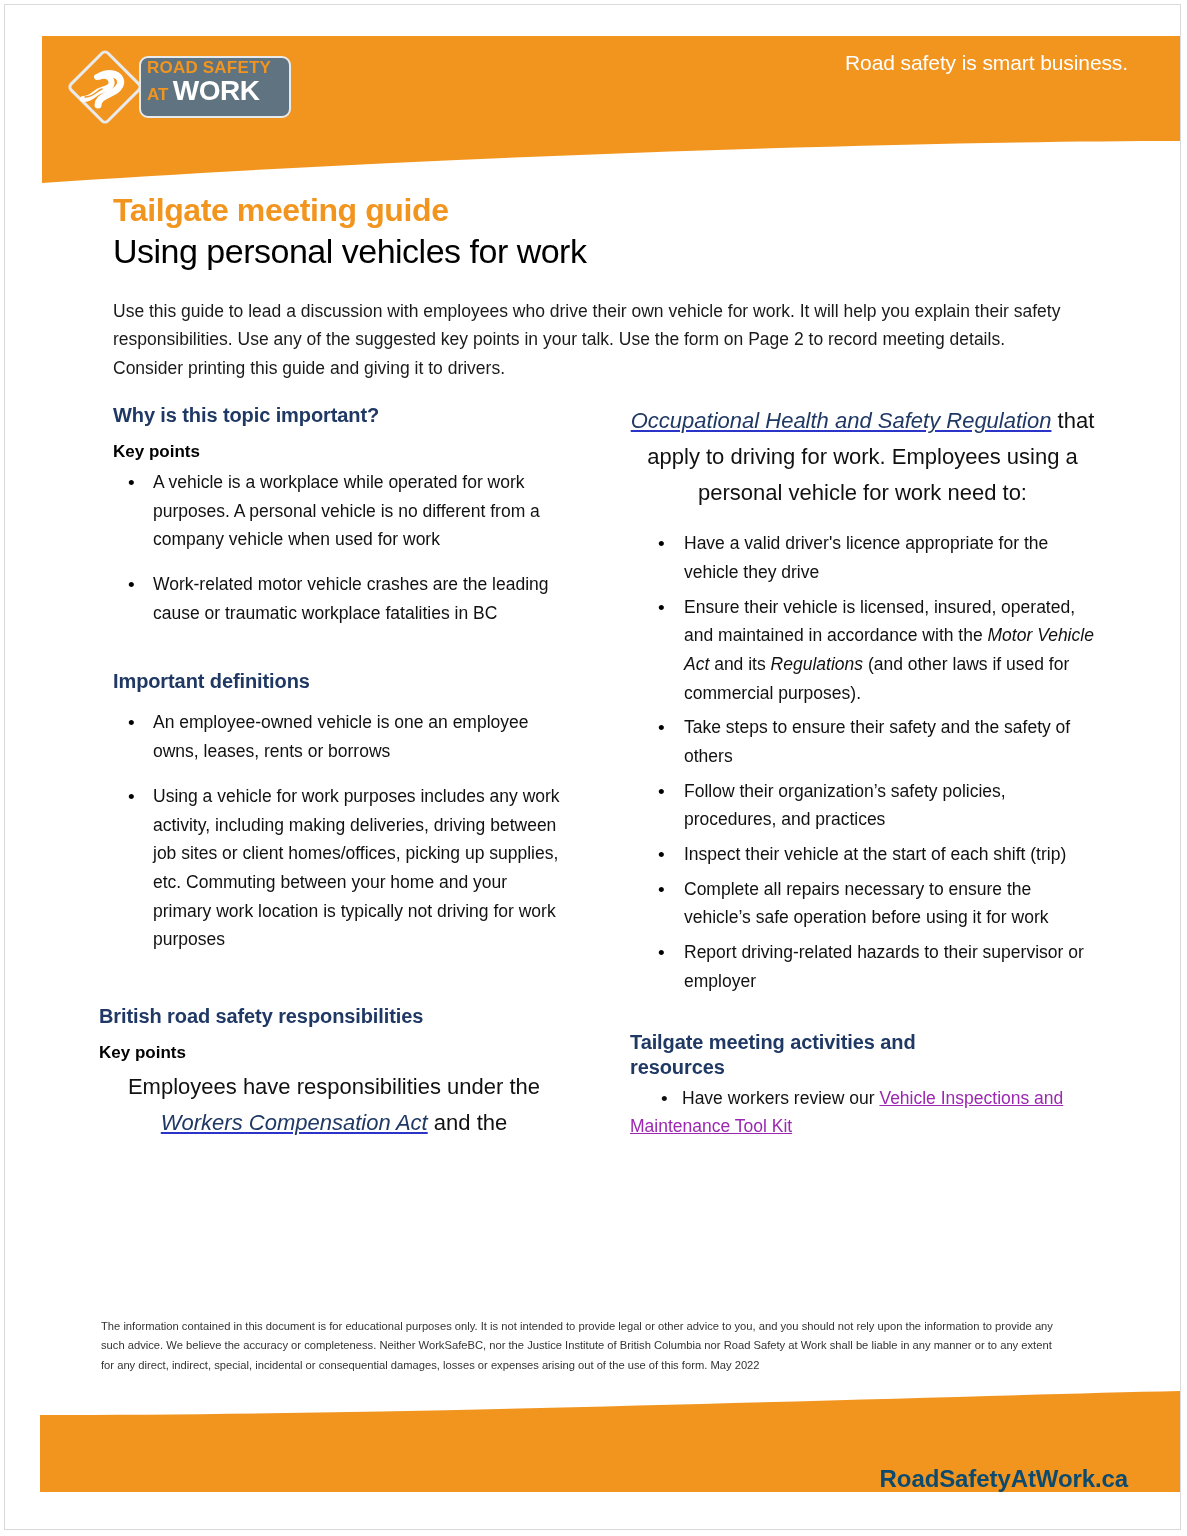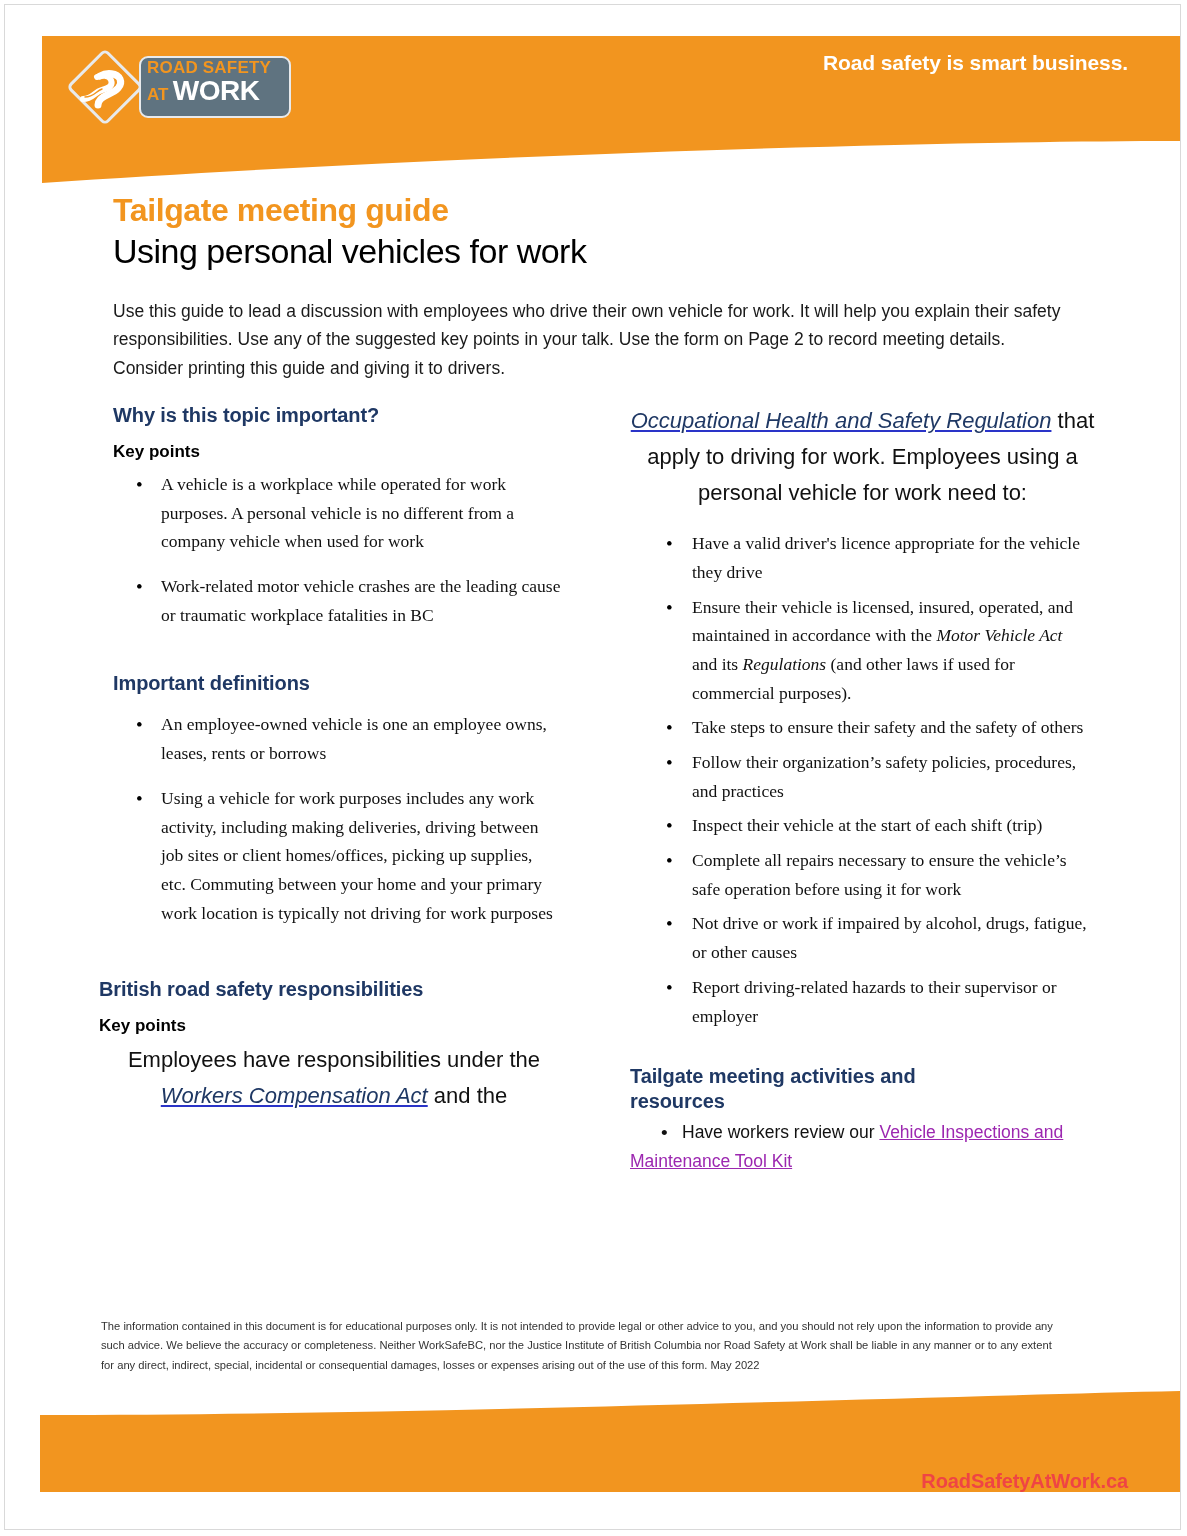--- a/index.html
+++ b/index.html
@@ -92,21 +92,21 @@
     top: 3px;
     width: 76px;
     height: 76px;
   }
 
   .header-tagline {
     position: absolute;
     right: 52px;
     top: 46px;
     font-size: 21px;
-    font-weight: bold;
+    font-weight: normal;
     color: #ffffff;
     letter-spacing: -0.1px;
   }
 
   
   .title-wrap {
     position: absolute;
     left: 108px;
     top: 188px;
     width: 960px;
@@ -164,23 +164,22 @@
   .keypoints {
     font-size: 17px;
     font-weight: bold;
     color: #000000;
     margin: 0 0 6px 14px;
   }
   .keypoints.noindent { margin-left: 0; }
 
   ul.bl {
     list-style: none;
-    margin: 8px;
+    margin: 0;
     padding: 0;
-    font-family: Liberation Serif, serif;
   }
   ul.bl li {
     position: relative;
     font-size: 17.5px;
     color: #111111;
     line-height: 1.64;
     padding-left: 54px;
     margin-bottom: 16px;
   }
   ul.bl li:before {
@@ -258,23 +257,23 @@
     bottom: 0;
     width: 1177px;
     height: 140px;
     pointer-events: none;
   }
   .footer-band svg { display: block; }
   .footer-url {
     position: absolute;
     right: 52px;
     bottom: 36px;
-    font-size: 20px;
-    font-weight: bold;
-    color: #ef4444;
+    font-size: 24px;
+    font-weight: bold;
+    color: #0c4a6e;
     letter-spacing: -0.1px;
   }
 </style>
 </head>
 <body>
 
 <div class="page">
 
   <div class="header-band">
     <svg width="1177" height="200" viewBox="0 0 1177 200" xmlns="http://www.w3.org/2000/svg" aria-hidden="true">
@@ -338,21 +337,20 @@
 
     <p class="para"><a class="link-blue" href="#">Occupational Health and Safety Regulation</a><span> that apply to driving for work. Employees using a personal vehicle for work need to:</span></p>
 
     <ul class="bl tight" style="margin-top:18px;">
       <li>Have a valid driver's licence appropriate for the vehicle they drive</li>
       <li><span>Ensure their vehicle is licensed, insured, operated, and maintained in accordance with the </span><span class="ital">Motor Vehicle Act</span><span> and its </span><span class="ital">Regulations</span><span> (and other laws if used for commercial purposes).</span></li>
       <li>Take steps to ensure their safety and the safety of others</li>
       <li>Follow their organization’s safety policies, procedures, and practices</li>
       <li>Inspect their vehicle at the start of each shift (trip)</li>
       <li>Complete all repairs necessary to ensure the vehicle’s safe operation before using it for work</li>
-      <li>Not drive or work if impaired by alcohol, drugs, fatigue, or other causes</li>
       <li>Report driving-related hazards to their supervisor or employer</li>
     </ul>
 
     <h2 class="sec noindent" style="margin-top:34px; width:380px; margin-bottom:4px;">Tailgate meeting activities and resources</h2>
 
     <div class="resource-line">
       <span class="rb">•</span>
       <span class="rtext"><span>Have workers review our </span><a class="link-purple" href="#">Vehicle Inspections and Maintenance Tool Kit</a></span>
     </div>
 

